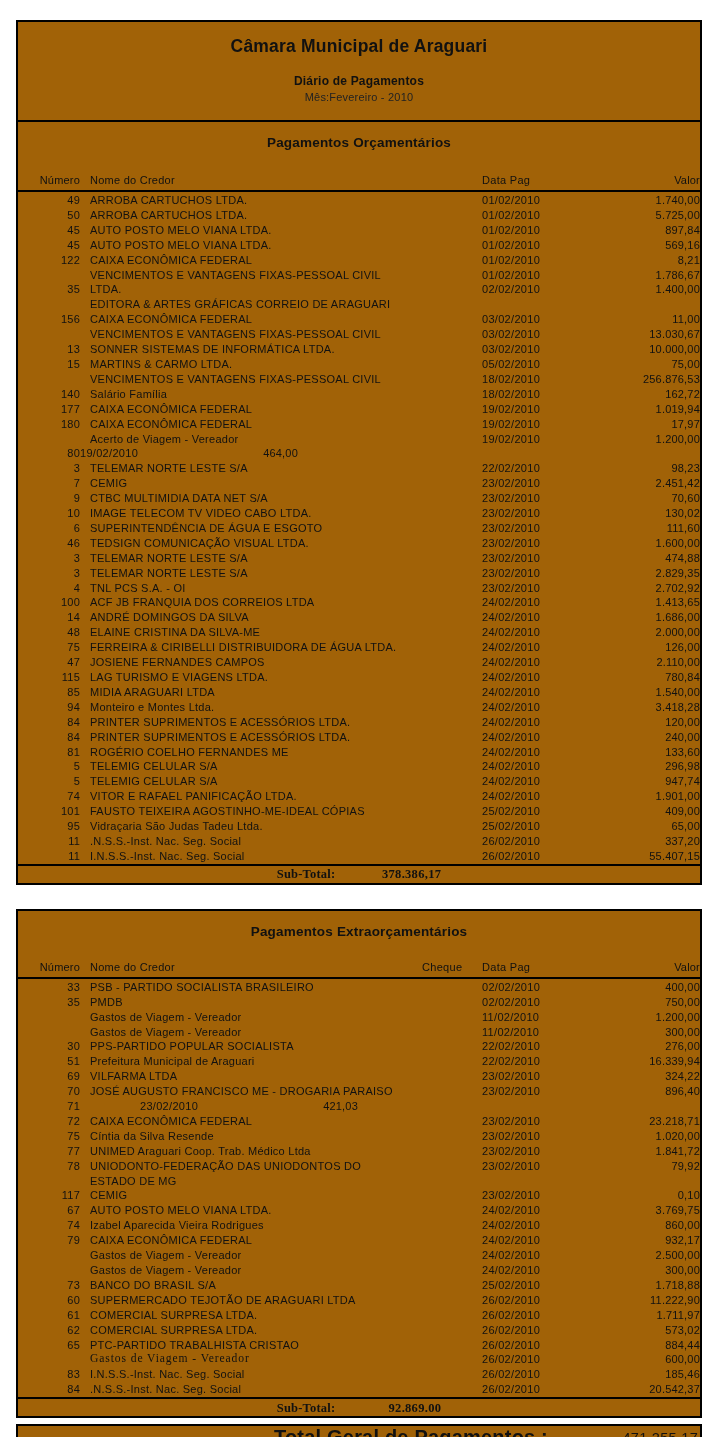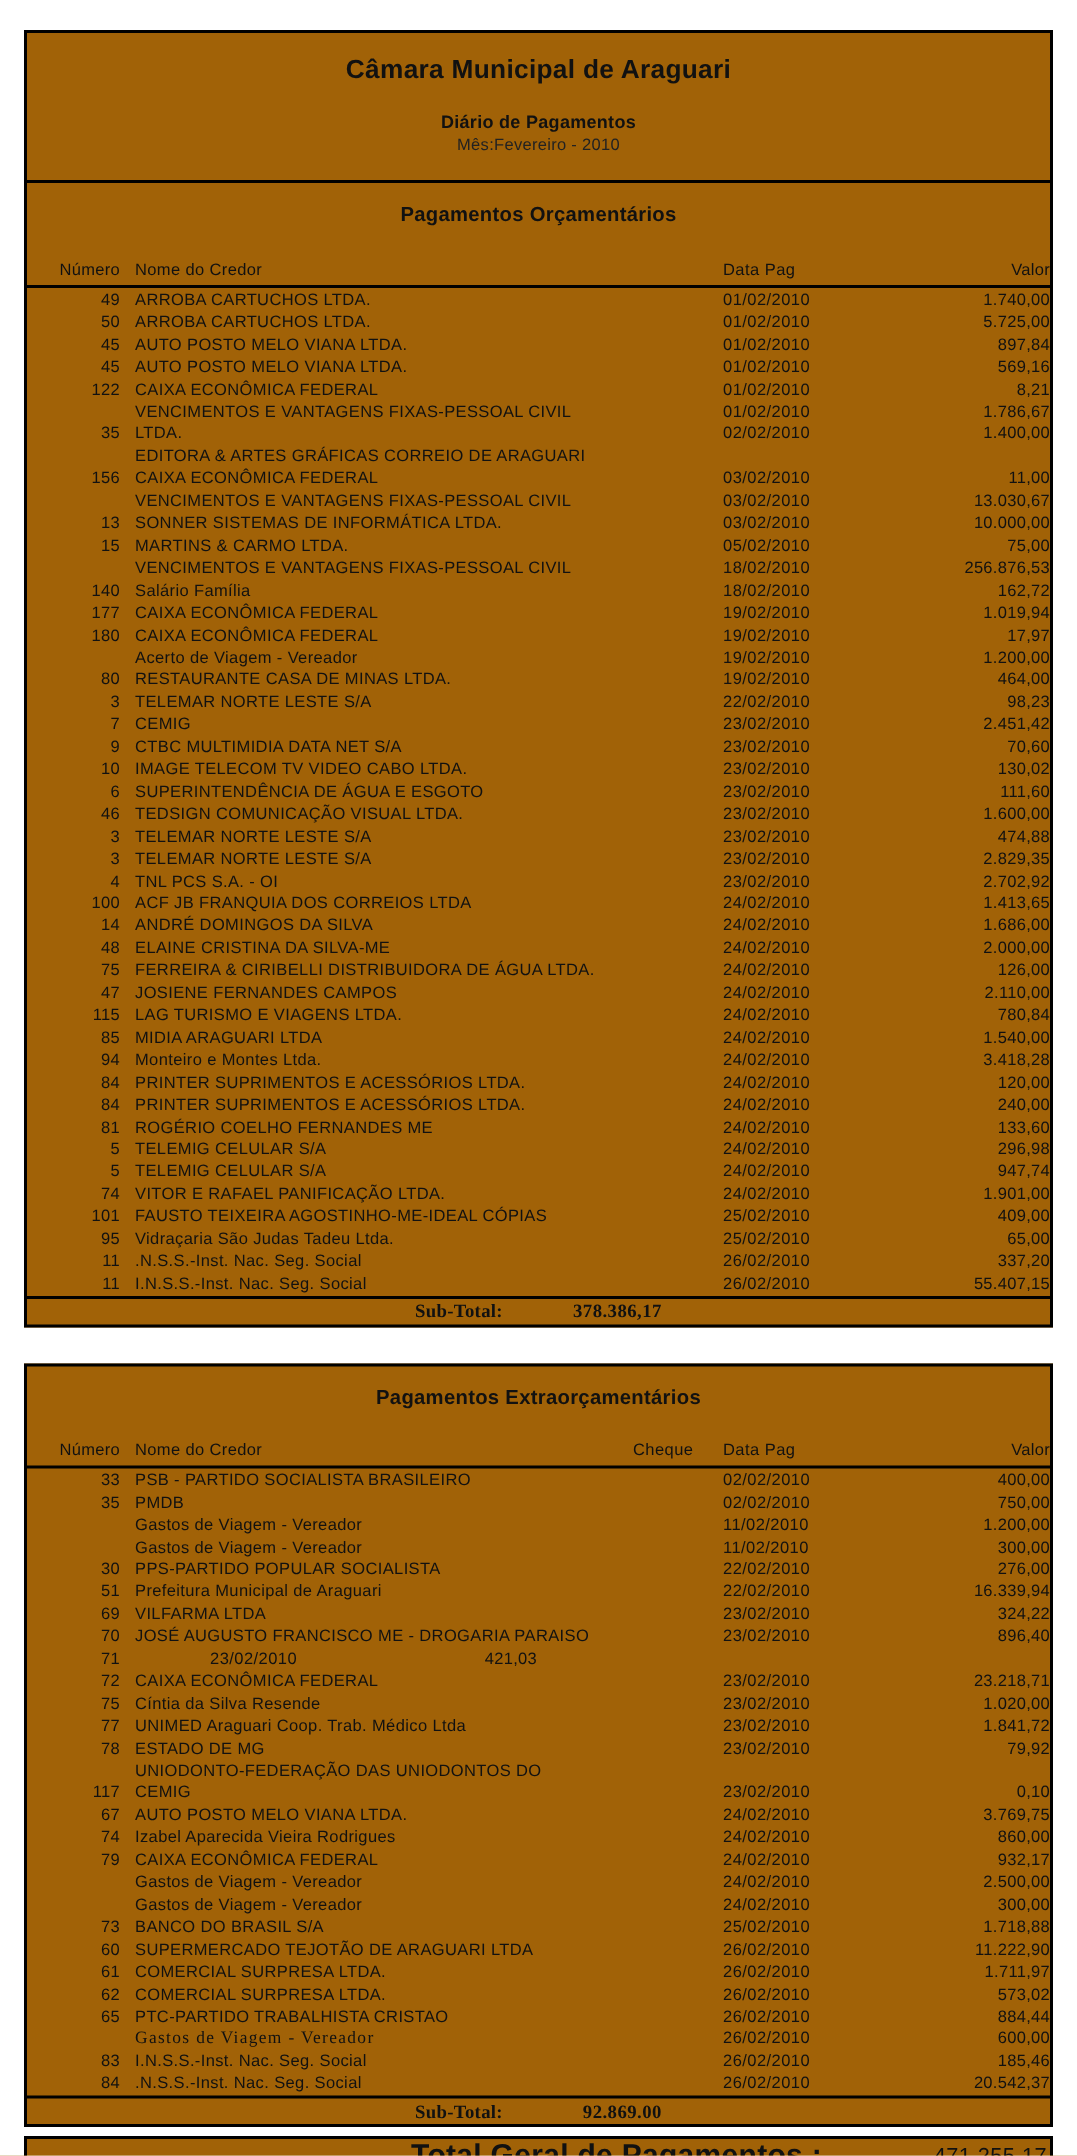--- a/index.html
+++ b/index.html
@@ -208,23 +208,20 @@
         <div class="row">
           <span class="c-num"></span>
           <span class="c-name">
             <div class="namewrap">Acerto de Viagem - Vereador</div>
           </span>
           <span class="c-date">19/02/2010</span>
           <span class="c-valor">1.200,00</span>
         </div>
         <div class="row">
           <span class="c-num">80</span>
-          <span class="c-name">
-            <div class="namewrap">RESTAURANTE CASA DE MINAS LTDA.</div>
-          </span>
           <span class="c-date">19/02/2010</span>
           <span class="c-valor">464,00</span>
         </div>
         <div class="row">
           <span class="c-num">3</span>
           <span class="c-name">
             <div class="namewrap">TELEMAR NORTE LESTE S/A</div>
           </span>
           <span class="c-date">22/02/2010</span>
           <span class="c-valor">98,23</span>
@@ -558,22 +555,22 @@
           <span class="c-name">
             <div class="namewrap">UNIMED Araguari Coop. Trab. Médico Ltda</div>
           </span>
           <span class="c-cheque"></span>
           <span class="c-date">23/02/2010</span>
           <span class="c-valor">1.841,72</span>
         </div>
         <div class="row">
           <span class="c-num">78</span>
           <span class="c-name">
+            <div class="namewrap">UNIODONTO-FEDERAÇÃO DAS UNIODONTOS DO</div>
             <div class="namewrap">ESTADO DE MG</div>
-            <div class="namewrap">UNIODONTO-FEDERAÇÃO DAS UNIODONTOS DO</div>
           </span>
           <span class="c-cheque"></span>
           <span class="c-date">23/02/2010</span>
           <span class="c-valor">79,92</span>
         </div>
         <div class="row">
           <span class="c-num">117</span>
           <span class="c-name">
             <div class="namewrap">CEMIG</div>
           </span>

